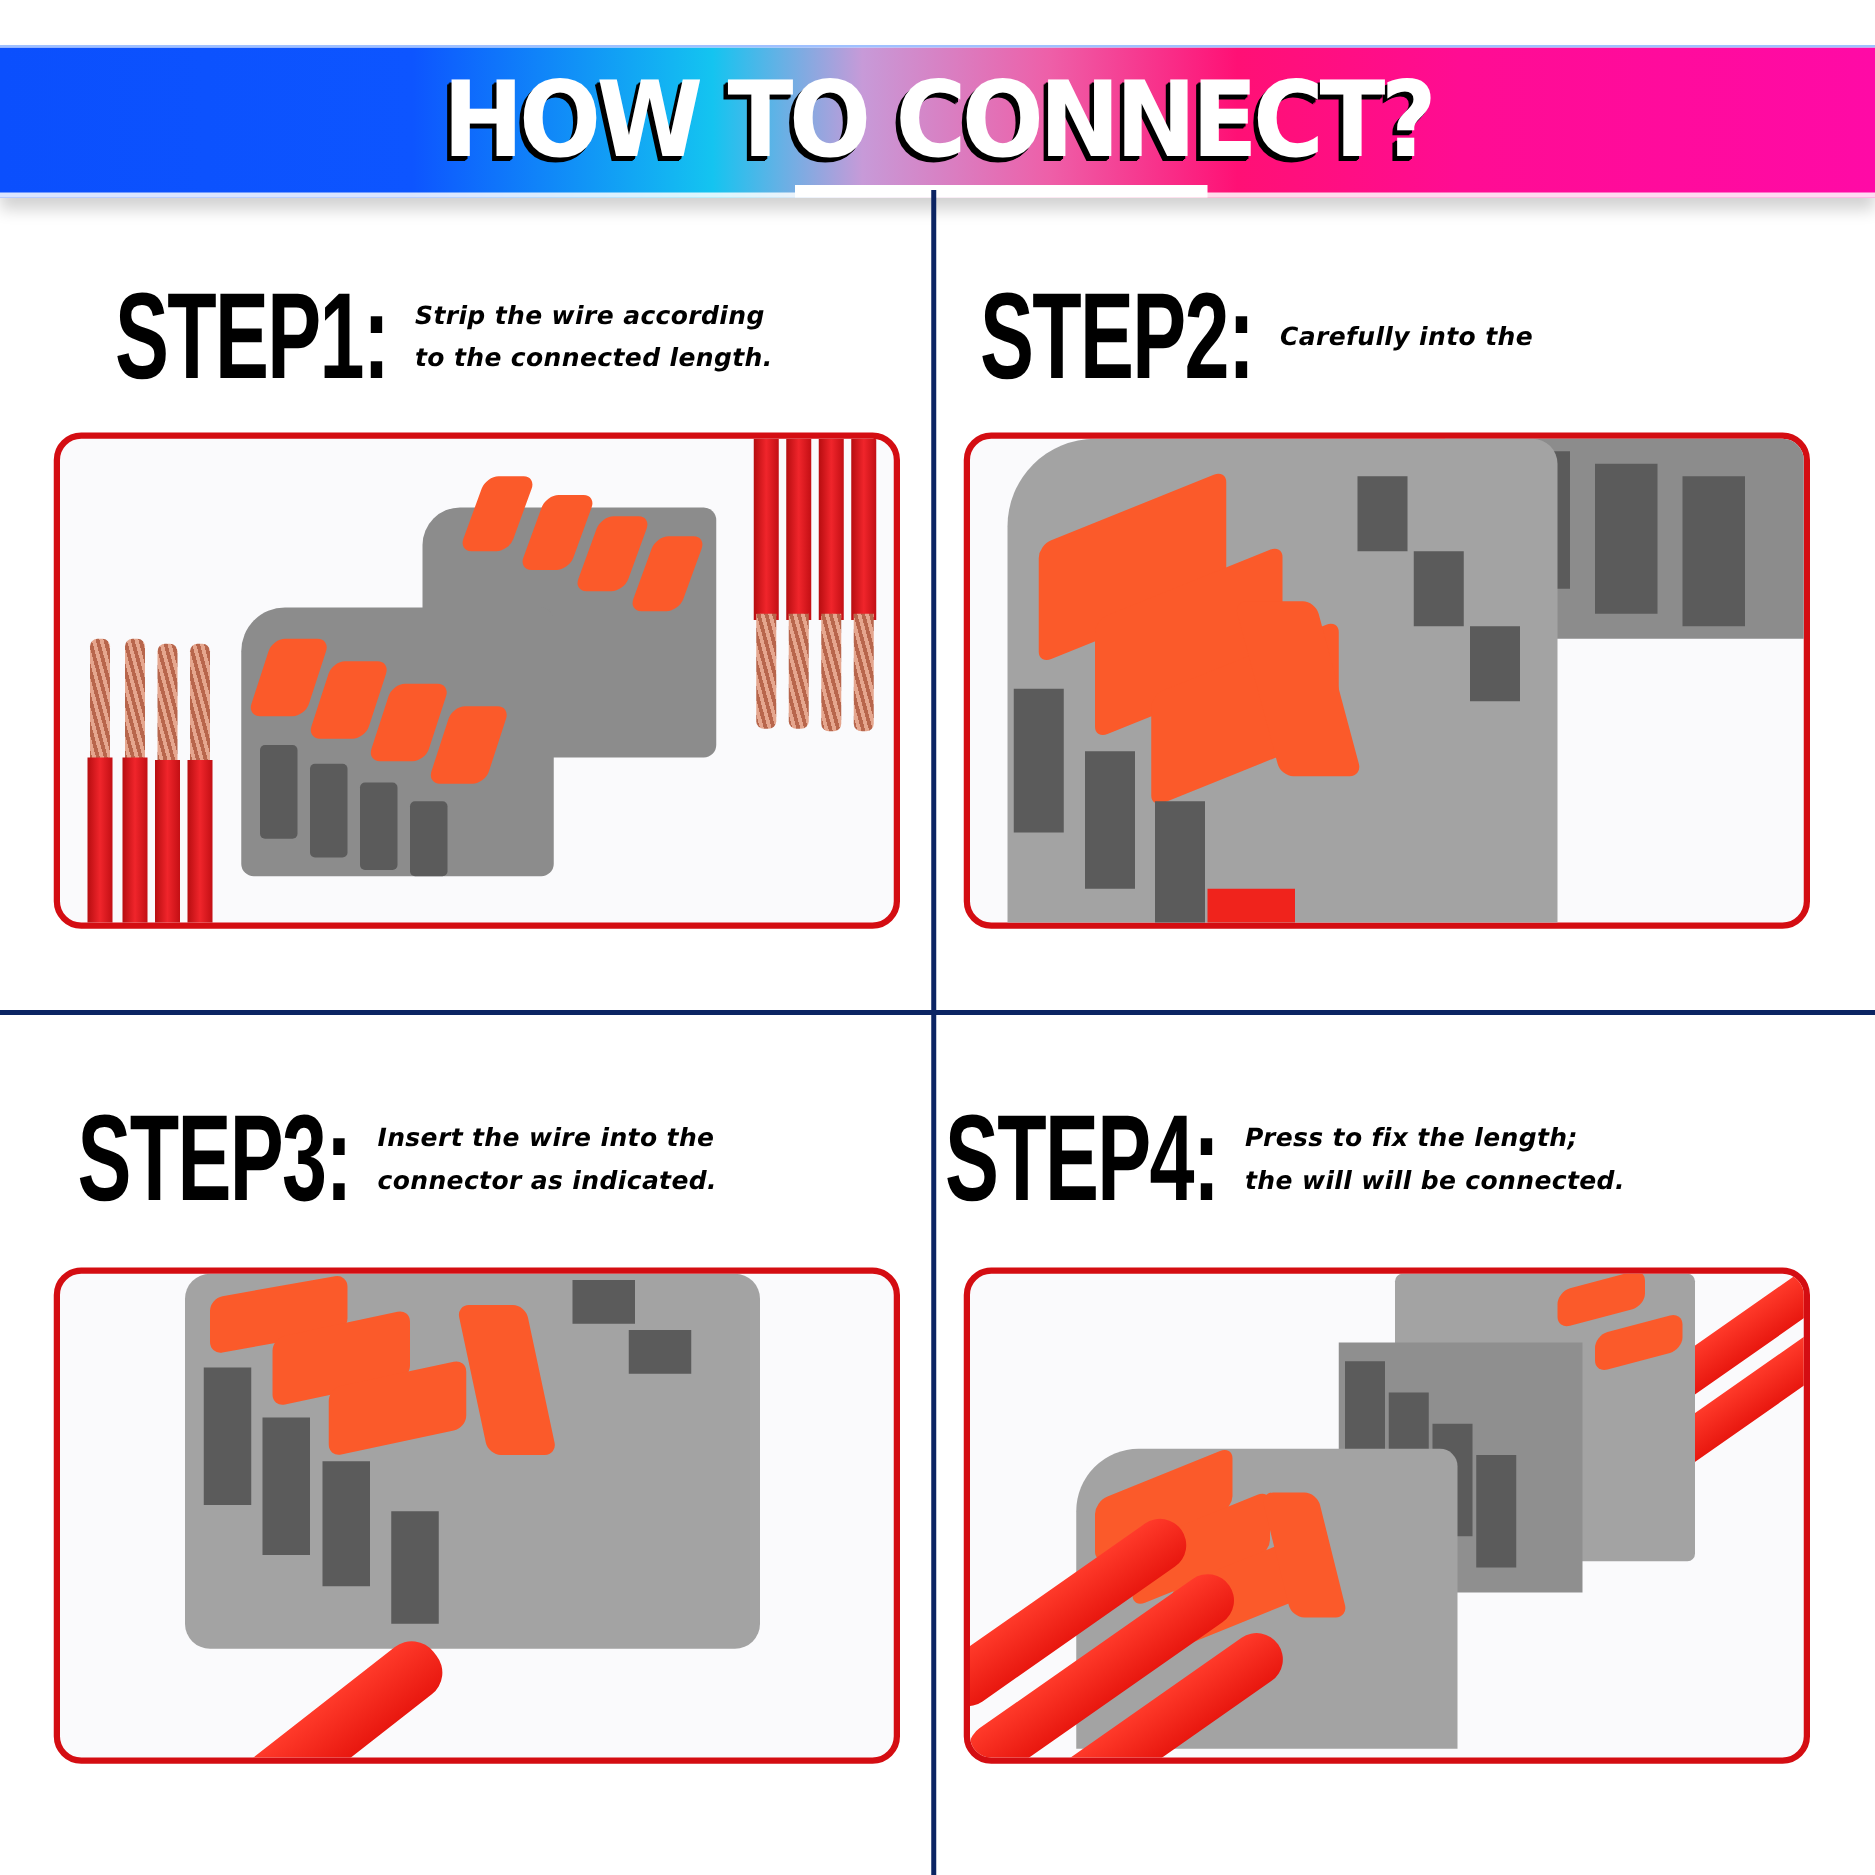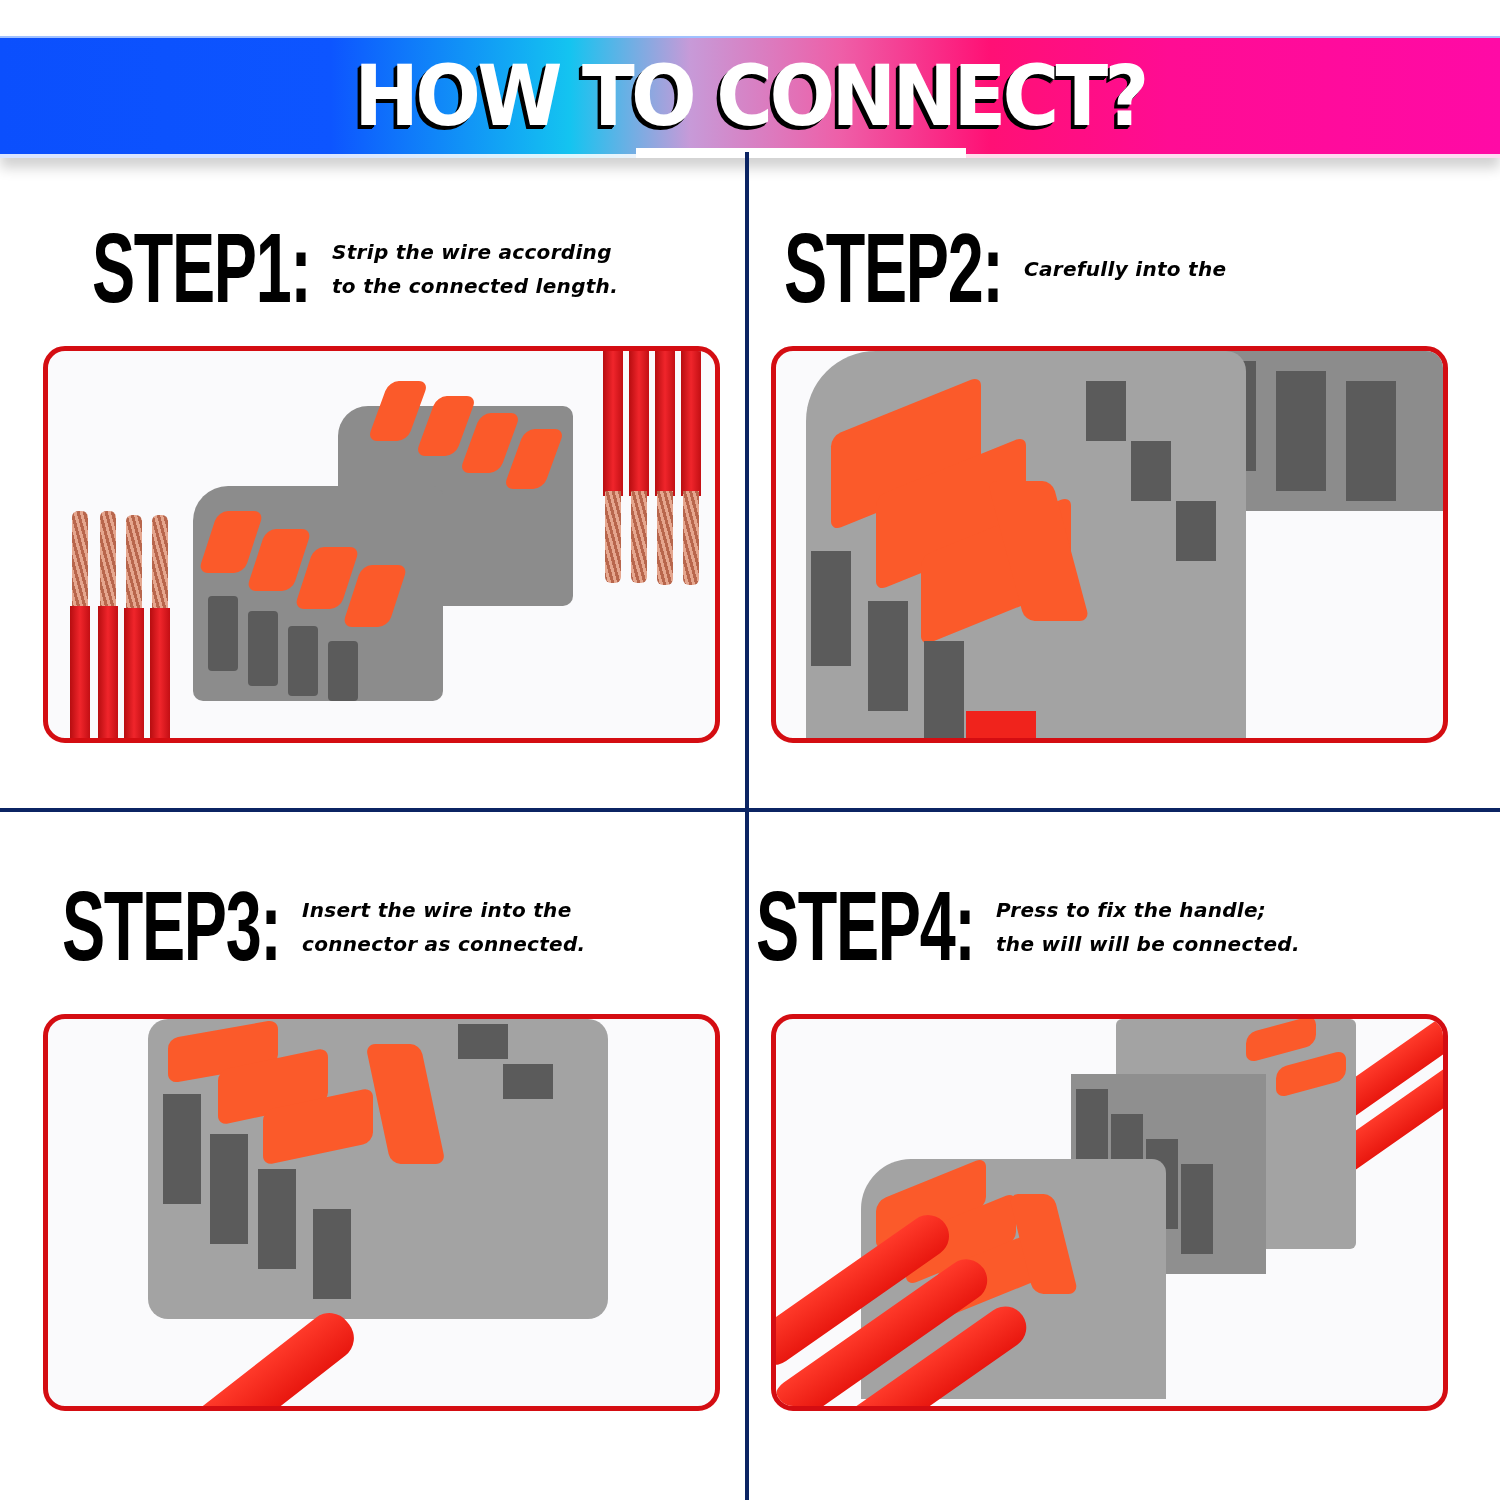--- a/index.html
+++ b/index.html
@@ -114,42 +114,42 @@
   <div class="abs hole" style="left:35px;top:200px;width:40px;height:115px;"></div>
   <div class="abs hole" style="left:92px;top:250px;width:40px;height:110px;"></div>
   <div class="abs hole" style="left:148px;top:290px;width:40px;height:105px;"></div>
   <div class="abs" style="left:190px;top:360px;width:70px;height:40px;background:#f0231c;"></div>
 </div>
 
 <div class="step" style="left:62px;top:870px;">
   <span class="step-label">STEP3:</span>
   <div class="step-desc">
     <div>Insert the wire into the</div>
-    <div>connector as connected.</div>
+    <div>connector as indicated.</div>
   </div>
 </div>
 <div class="frame" style="left:43px;top:1014px;width:677px;height:397px;">
   <div class="abs grey2" style="left:100px;top:0;width:460px;height:300px;border-radius:20px;"></div>
   <div class="abs orange" style="left:120px;top:10px;width:110px;height:45px;transform:skewY(-10deg);"></div>
   <div class="abs orange" style="left:170px;top:40px;width:110px;height:55px;transform:skewY(-12deg);"></div>
   <div class="abs orange" style="left:215px;top:80px;width:110px;height:55px;transform:skewY(-12deg);"></div>
   <div class="abs orange" style="left:330px;top:25px;width:55px;height:120px;transform:skewX(12deg);"></div>
   <div class="abs hole" style="left:115px;top:75px;width:38px;height:110px;"></div>
   <div class="abs hole" style="left:162px;top:115px;width:38px;height:110px;"></div>
   <div class="abs hole" style="left:210px;top:150px;width:38px;height:100px;"></div>
   <div class="abs hole" style="left:265px;top:190px;width:38px;height:90px;"></div>
   <div class="abs hole" style="left:410px;top:5px;width:50px;height:35px;"></div>
   <div class="abs hole" style="left:455px;top:45px;width:50px;height:35px;"></div>
   <div class="abs wire-thick" style="left:0;top:280px;width:380px;height:48px;transform:rotate(-38deg);transform-origin:right center;left:-80px;"></div>
 </div>
 
 <div class="step" style="left:756px;top:870px;">
   <span class="step-label">STEP4:</span>
   <div class="step-desc">
-    <div>Press to fix the handle;</div>
+    <div>Press to fix the length;</div>
     <div>the will will be connected.</div>
   </div>
 </div>
 <div class="frame" style="left:771px;top:1014px;width:677px;height:397px;">
 
   <div class="abs wire-thick" style="left:500px;top:40px;width:220px;height:32px;transform:rotate(-35deg);"></div>
   <div class="abs wire-thick" style="left:520px;top:80px;width:220px;height:32px;transform:rotate(-35deg);"></div>
 
   <div class="abs grey2" style="left:340px;top:0;width:240px;height:230px;border-radius:6px;"></div>
   <div class="abs orange" style="left:470px;top:5px;width:70px;height:30px;transform:skewY(-15deg);"></div>

